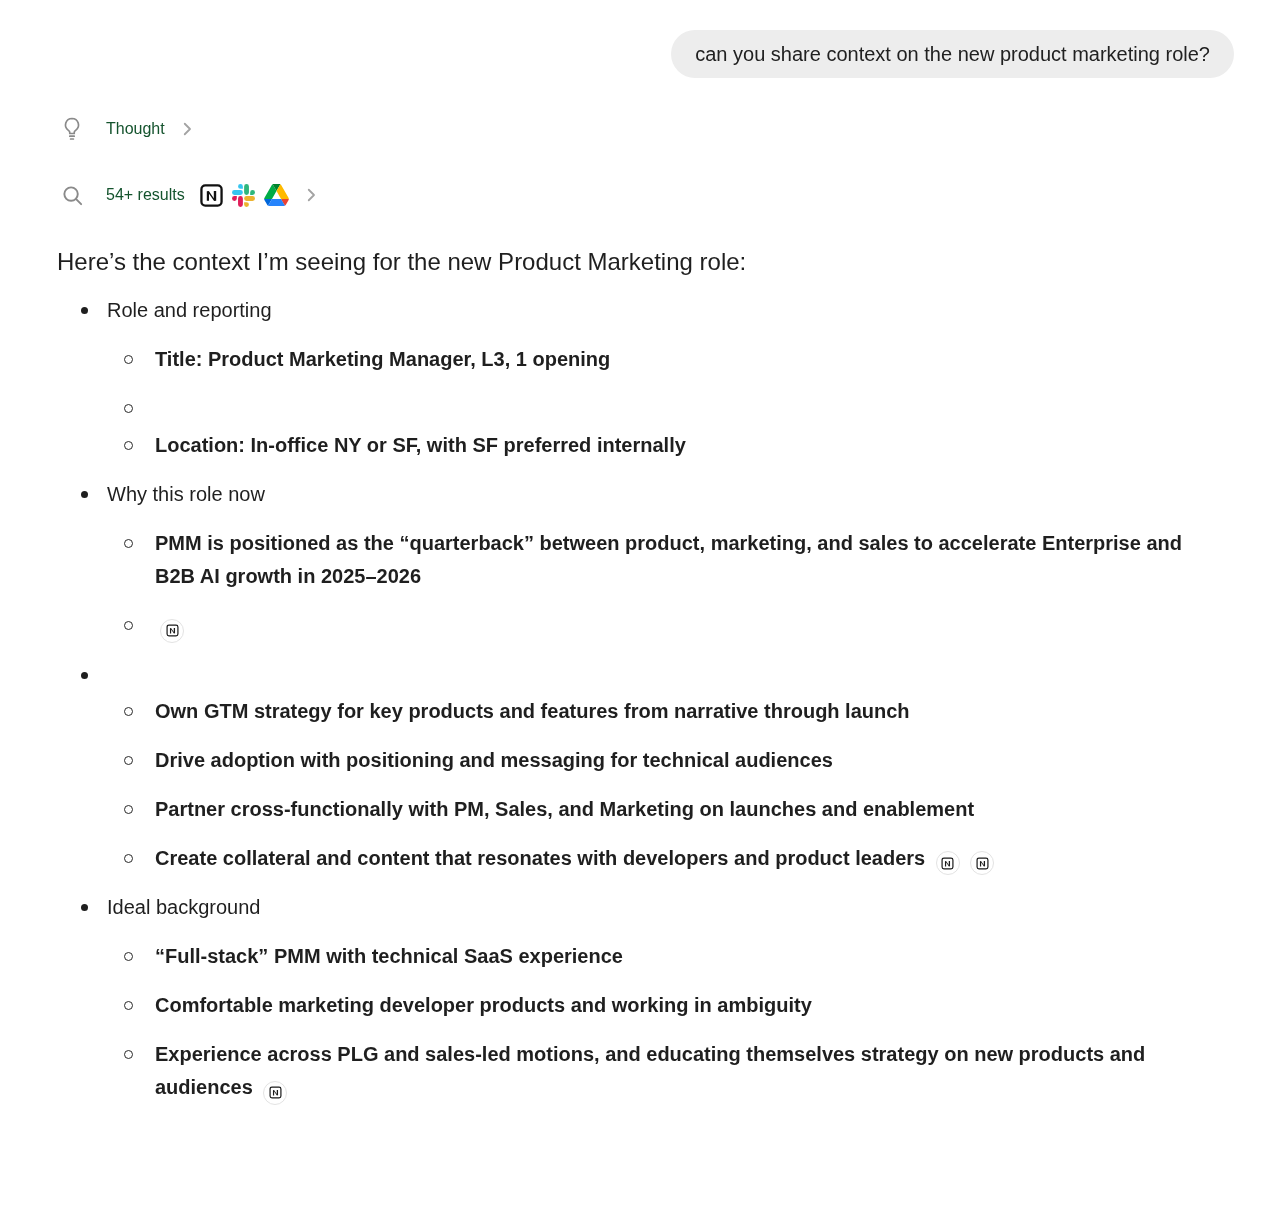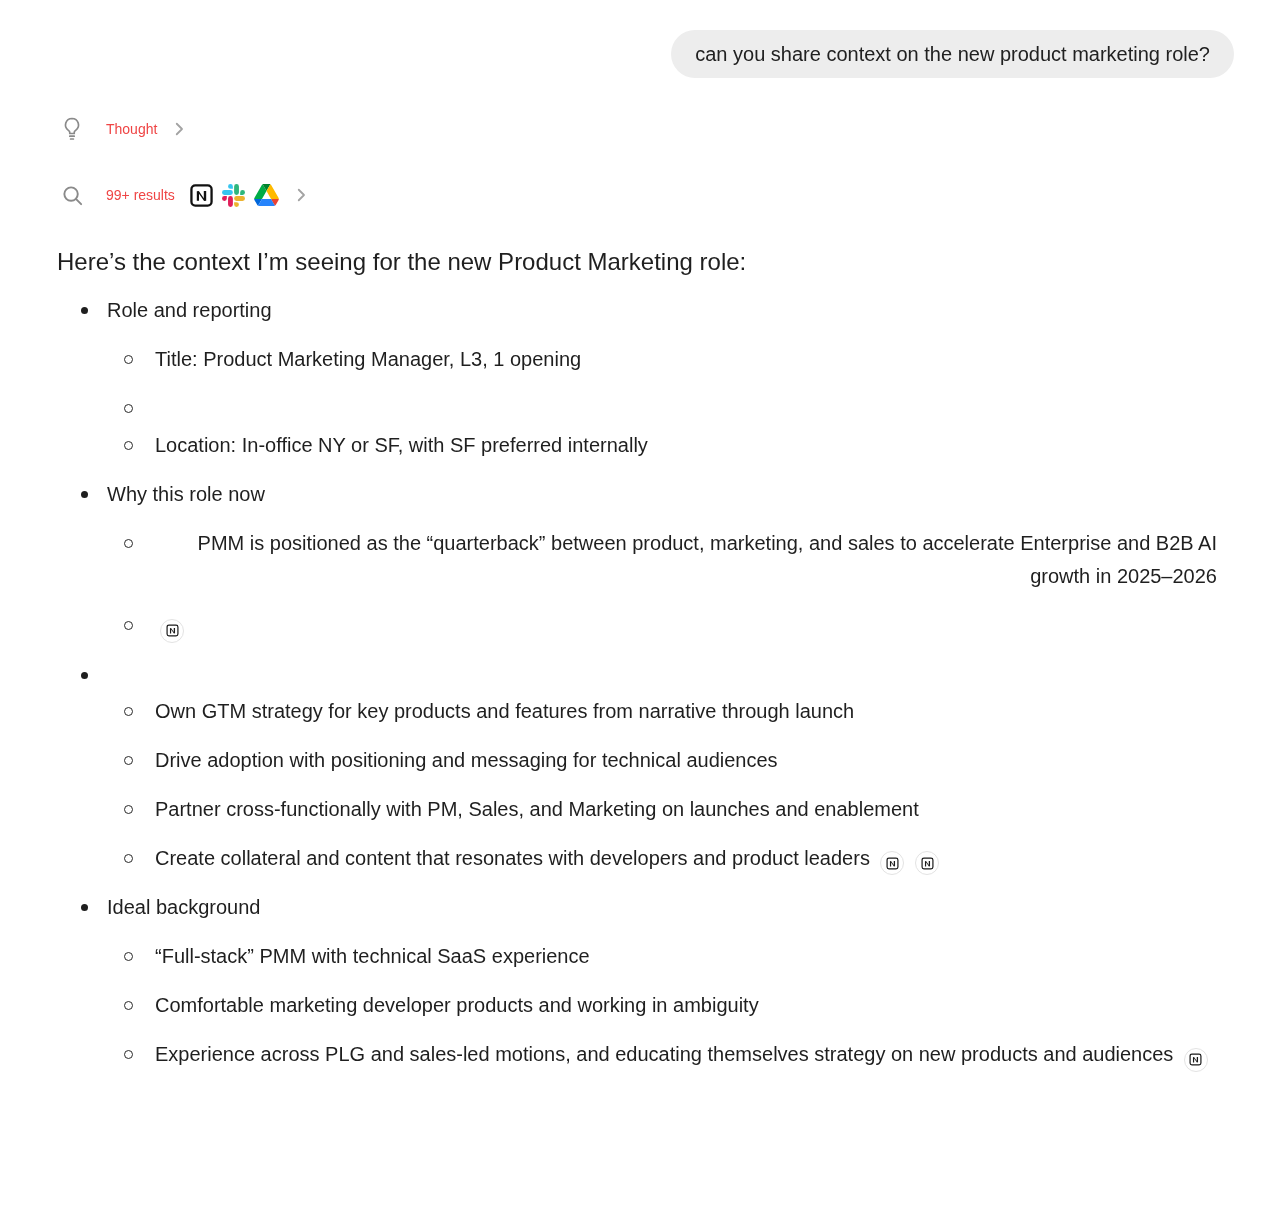--- a/index.html
+++ b/index.html
@@ -39,22 +39,22 @@
   }
   .meta-icon {
     width: 24px;
     height: 26px;
     display: inline-flex;
     align-items: center;
     justify-content: center;
     flex: 0 0 auto;
   }
   .meta-label {
-    font-size: 14px;
-    color: #ef4444;
+    font-size: 16px;
+    color: #14532d;
     margin-left: 22px;
     line-height: 30px;
   }
   .chevron {
     display: inline-flex;
     align-items: center;
     margin-left: 13px;
   }
   .source-icons {
     display: inline-flex;
@@ -65,35 +65,35 @@
   .source-icons svg { display: block; }
 
   
   .answer { margin-top: 35px; width: 1165px; }
   .intro {
     font-size: 24px;
     line-height: 33px;
     color: #1f1f1f;
   }
   ul.sections { list-style: none; margin-top: 13px; }
-  li.section { margin-top: 16px; text-align: right; }
+  li.section { margin-top: 16px; }
   .section-head { display: flex; align-items: flex-start; }
   .dot {
     flex: 0 0 auto;
     width: 7px; height: 7px;
     border-radius: 50%;
     background: #1f1f1f;
     margin: 13px 0 0 24px;
   }
   .section-title {
     font-size: 20px;
     line-height: 33px;
     margin-left: 19px;
   }
-  ul.sub-items { list-style: none; }
+  ul.sub-items { list-style: none; font-weight: bold; }
   li.sub-item { display: flex; align-items: flex-start; margin-top: 16px; }
   .ring {
     flex: 0 0 auto;
     width: 9px; height: 9px;
     border-radius: 50%;
     border: 1.8px solid #2a2a2a;
     background: transparent;
     margin: 12px 0 0 67px;
   }
   .sub-text {
@@ -143,21 +143,21 @@
     </span>
   </div>
 
   <div class="meta-row">
     <span class="meta-icon">
       <svg width="23" height="23" viewBox="0 0 24 24" fill="none" stroke="#8a8a8a" stroke-width="2" stroke-linecap="round">
         <circle cx="10.5" cy="10.5" r="7"></circle>
         <path d="M15.8 15.8 21 21"></path>
       </svg>
     </span>
-    <span class="meta-label">99+ results</span>
+    <span class="meta-label">54+ results</span>
     <span class="source-icons">
       <span>
         <svg width="23" height="23" viewBox="0 0 24 24">
           <rect x="1.5" y="1.5" width="21" height="21" rx="4" fill="#ffffff" stroke="#111111" stroke-width="2.4"></rect>
           <path d="M7.1 17.6V7.5l2.1-.3 5.2 7.6V7.2h2.5v10.3l-2.2.3-5.3-7.7v7.5z" fill="#111111"></path>
         </svg>
       </span>
       <span>
         <svg width="23" height="23" viewBox="0 0 24 24">
           <path fill="#E01E5A" d="M5.042 15.165a2.528 2.528 0 0 1-2.52 2.523A2.528 2.528 0 0 1 0 15.165a2.527 2.527 0 0 1 2.522-2.52h2.52v2.52zM6.313 15.165a2.527 2.527 0 0 1 2.521-2.52 2.527 2.527 0 0 1 2.521 2.52v6.313A2.528 2.528 0 0 1 8.834 24a2.528 2.528 0 0 1-2.521-2.522v-6.313z"></path>

